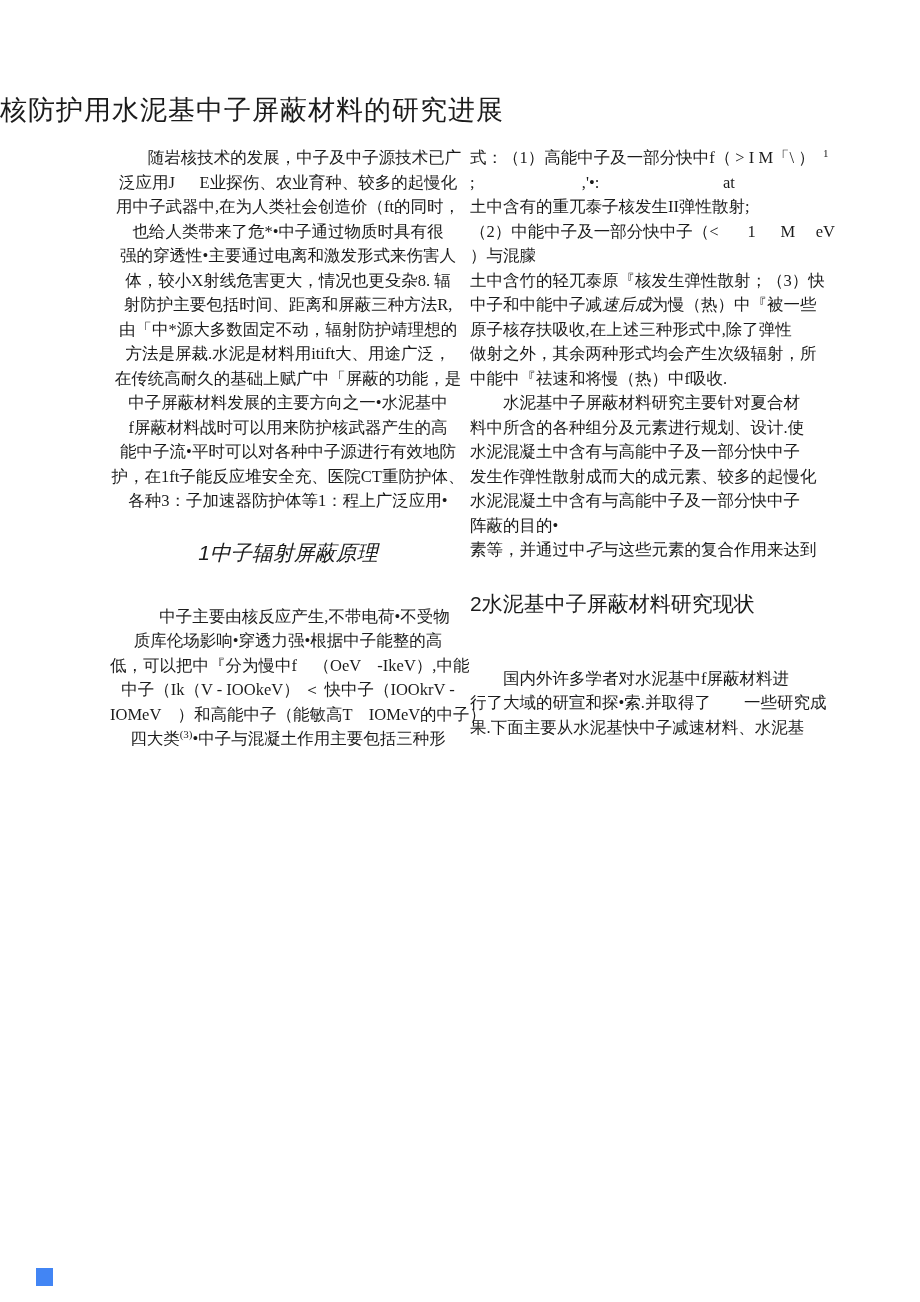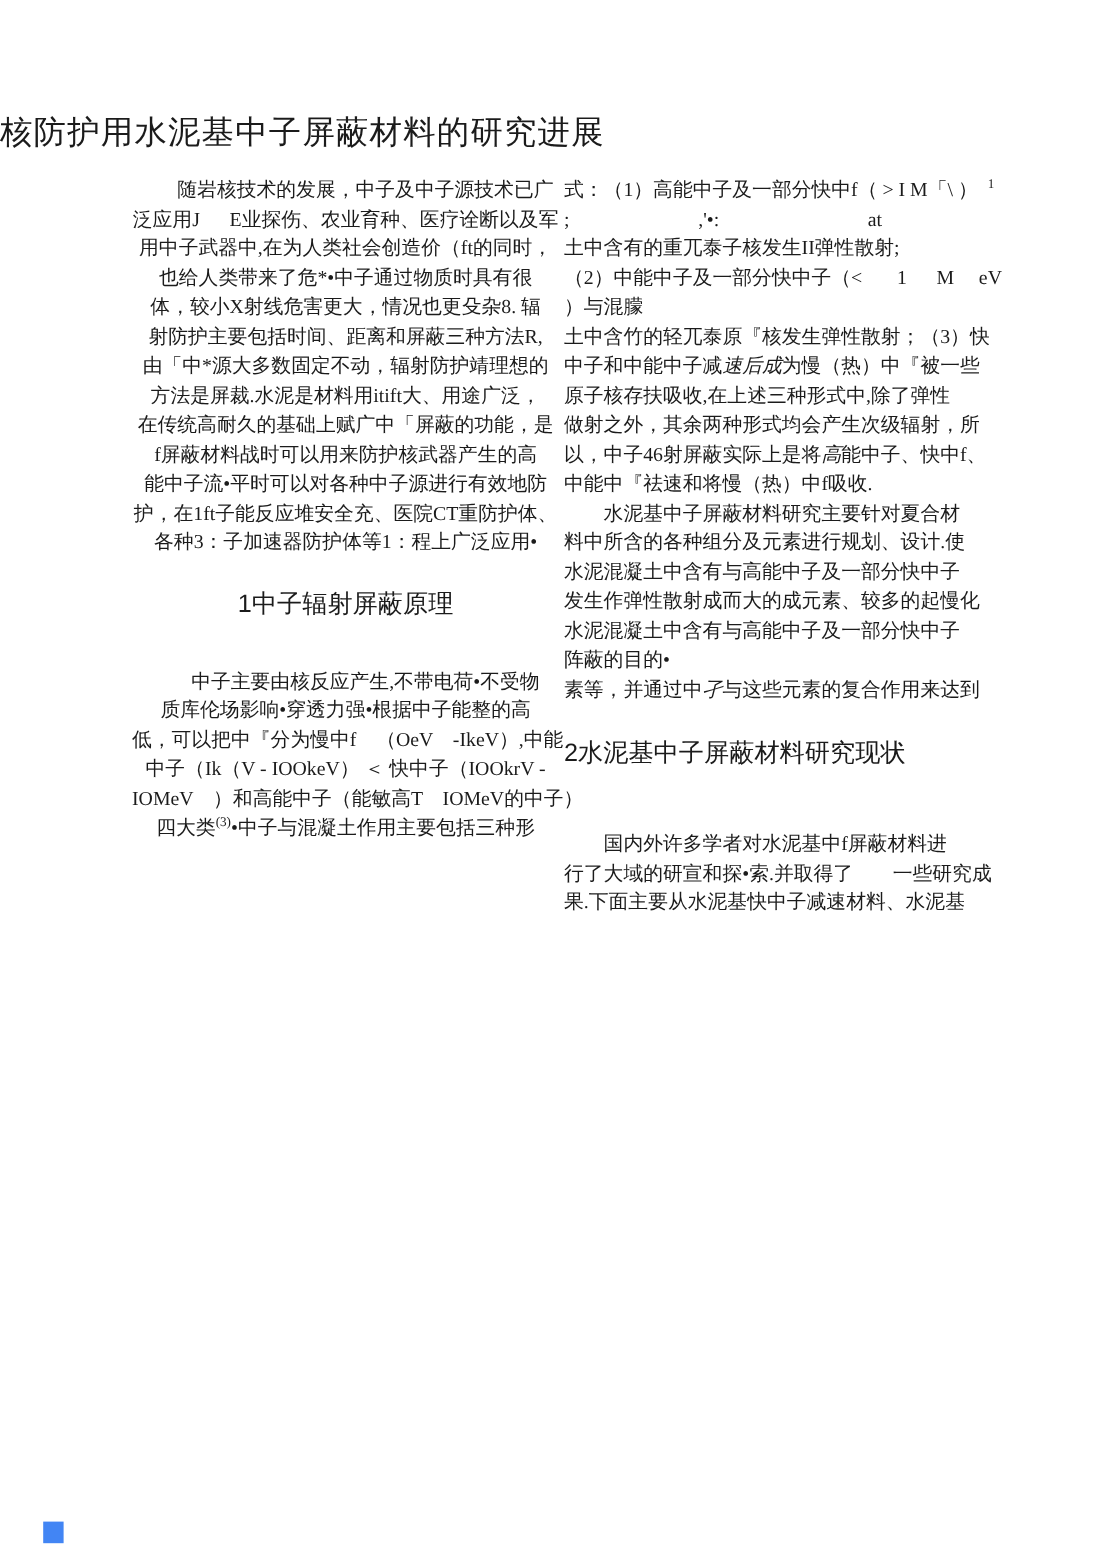--- a/index.html
+++ b/index.html
@@ -17,42 +17,44 @@
   .col-left{left:110px;text-align:center;}
   .col-right{left:470px;}
   .line{height:24.5px;line-height:24.5px;font-size:16.5px;white-space:pre;}
   .line sup{font-size:11px;line-height:0;vertical-align:super;}
   .line i{font-style:italic;}
   .heading{
     font-family:"Liberation Sans","DejaVu Sans",sans-serif;
     font-weight:500;font-size:21px;margin:0;height:30px;line-height:30px;
     white-space:pre;
   }
-  .heading-s1{margin-top:24px;margin-bottom:37px;}
+  .heading-s1{margin-top:24px;margin-bottom:37px;font-style:italic;}
   .heading-s2{margin-top:26px;margin-bottom:48px;}
   .corner-marker{position:absolute;left:36px;top:1268px;width:17px;height:18px;}
 </style>
 </head>
 <body>
 
 <div class="page">
 
   <h1 class="title">核防护用水泥基中子屏蔽材料的研究进展</h1>
 
   <div class="col col-left">
     <div class="para">
         <div class="line"><span>　　随岩核技术的发展，中子及中子源技术已广</span></div>
-        <div class="line"><span>泛应用J      E业探伤、农业育种、医疗诠断以及军</span></div>
+        <div class="line"><span>泛应用J      E业探伤、农业育种、较多的起慢化</span></div>
         <div class="line"><span>用中子武器中,在为人类社会创造价（ft的同时，</span></div>
         <div class="line"><span>也给人类带来了危*•中子通过物质时具有很</span></div>
+        <div class="line"><span>强的穿透性•主要通过电离和激发形式来伤害人</span></div>
         <div class="line"><span>体，较小X射线危害更大，情况也更殳杂8. 辐</span></div>
         <div class="line"><span>射防护主要包括时间、距离和屏蔽三种方法R,</span></div>
         <div class="line"><span>由「中*源大多数固定不动，辐射防护靖理想的</span></div>
         <div class="line"><span>方法是屏裁.水泥是材料用itift大、用途广泛，</span></div>
         <div class="line"><span>在传统高耐久的基础上赋广中「屏蔽的功能，是</span></div>
+        <div class="line"><span>中子屏蔽材料发展的主要方向之一•水泥基中</span></div>
         <div class="line"><span>f屏蔽材料战时可以用来防护核武器产生的高</span></div>
         <div class="line"><span>能中子流•平时可以对各种中子源进行有效地防</span></div>
         <div class="line"><span>护，在1ft子能反应堆安全充、医院CT重防护体、</span></div>
         <div class="line"><span>各种3：子加速器防护体等1：程上广泛应用•</span></div>
       </div>
     <h2 class="heading heading-s1">1中子辐射屏蔽原理</h2>
     <div class="para">
         <div class="line"><span>　　中子主要由核反应产生,不带电荷•不受物</span></div>
         <div class="line"><span>质库伦场影响•穿透力强•根据中子能整的高</span></div>
         <div class="line"><span>低，可以把中『分为慢中f　（OeV　-IkeV）,中能</span></div>
@@ -66,21 +68,20 @@
     <div class="para">
         <div class="line"><span>式：（1）高能中子及一部分快中f（ &gt; I M「\ ）  </span><sup>1</sup></div>
         <div class="line"><span>;                          ,'•:                              at</span></div>
         <div class="line"><span>土中含有的重兀泰子核发生II弹性散射;</span></div>
         <div class="line"><span>（2）中能中子及一部分快中子（&lt;       1      M     eV</span></div>
         <div class="line"><span>）与混朦</span></div>
         <div class="line"><span>土中含竹的轻兀泰原『核发生弹性散射；（3）快</span></div>
         <div class="line"><span>中子和中能中子减</span><i>速后成</i><span>为慢（热）中『被一些</span></div>
         <div class="line"><span>原子核存扶吸收,在上述三种形式中,除了弹性</span></div>
         <div class="line"><span>做射之外，其余两种形式均会产生次级辐射，所</span></div>
-        <div class="line"><span>以，中子46射屏蔽实际上是将</span><i>高</i><span>能中子、快中f、</span></div>
         <div class="line"><span>中能中『祛速和将慢（热）中f吸收.</span></div>
         <div class="line"><span>　　水泥基中子屏蔽材料研究主要针对夏合材</span></div>
         <div class="line"><span>料中所含的各种组分及元素进行规划、设计.使</span></div>
         <div class="line"><span>水泥混凝土中含有与高能中子及一部分快中子</span></div>
         <div class="line"><span>发生作弹性散射成而大的成元素、较多的起慢化</span></div>
         <div class="line"><span>水泥混凝土中含有与高能中子及一部分快中子</span></div>
         <div class="line"><span>阵蔽的目的•</span></div>
         <div class="line"><span>素等，并通过中</span><i>孑</i><span>与这些元素的复合作用来达到</span></div>
       </div>
     <h2 class="heading heading-s2">2水泥基中子屏蔽材料研究现状</h2>

